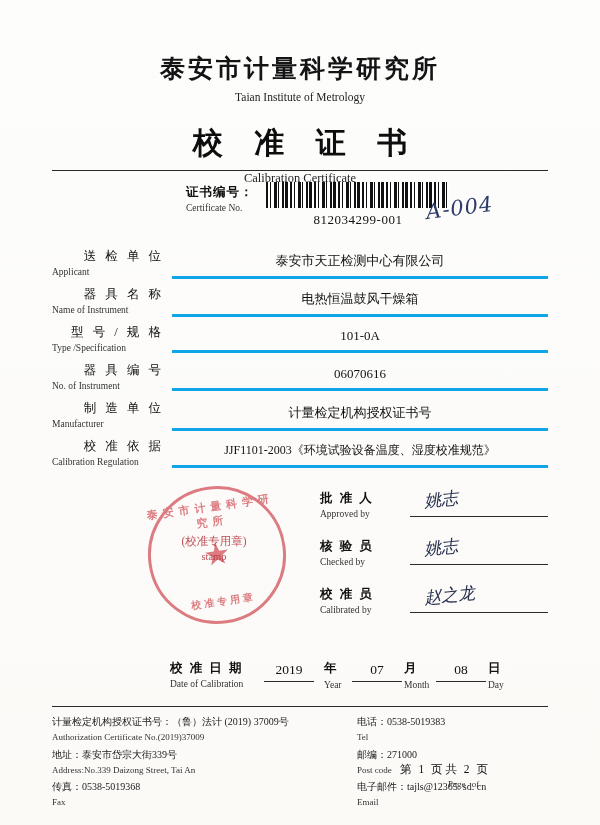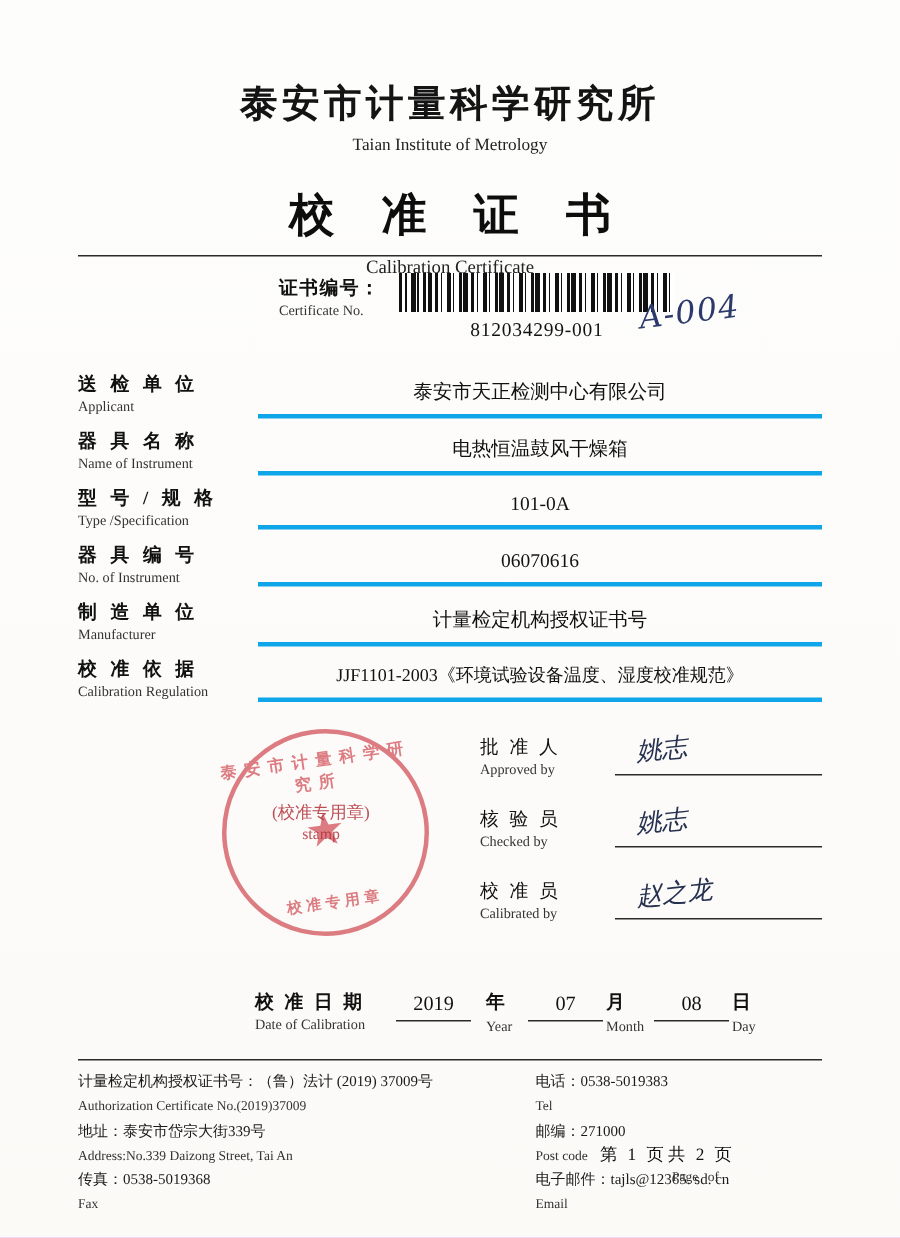--- a/index.html
+++ b/index.html
@@ -13,21 +13,21 @@
     font-family: "Liberation Serif", serif;
     color: #111;
     position: relative;
     overflow: hidden;
   }
   .page {
     position: absolute;
     left: 0; top: 0;
     width: 600px;
     height: 825px;
-    background: #f0abfc;
+    background: #fde047;
   }
   
   .paper-tint {
     position: absolute;
     inset: 0;
     background: linear-gradient(180deg, #fdfdfc 0%, #fcfbf9 60%, #fbfaf7 100%);
   }
 
   
   .header {
@@ -148,24 +148,25 @@
     height: 38px;
   }
   .field-label {
     position: absolute;
     left: 0;
     top: 2px;
     width: 112px;
   }
   .field-label .cn {
     font-size: 12.5px;
-    font-weight: bold;
+    font-weight: normal;
     letter-spacing: 3px;
     color: #111;
     white-space: nowrap;
+    text-align: right;
   }
   .field-label .en {
     font-size: 9.5px;
     color: #333;
     margin-top: 2px;
     white-space: nowrap;
   }
   .field-value {
     position: absolute;
     left: 120px;
@@ -193,21 +194,21 @@
     height: 48px;
   }
   .sig-label {
     position: absolute;
     left: 0;
     top: 2px;
     width: 86px;
   }
   .sig-label .cn {
     font-size: 12.5px;
-    font-weight: normal;
+    font-weight: bold;
     letter-spacing: 2px;
     color: #111;
     white-space: nowrap;
   }
   .sig-label .en {
     font-size: 9.5px;
     color: #333;
     margin-top: 2px;
     white-space: nowrap;
   }

